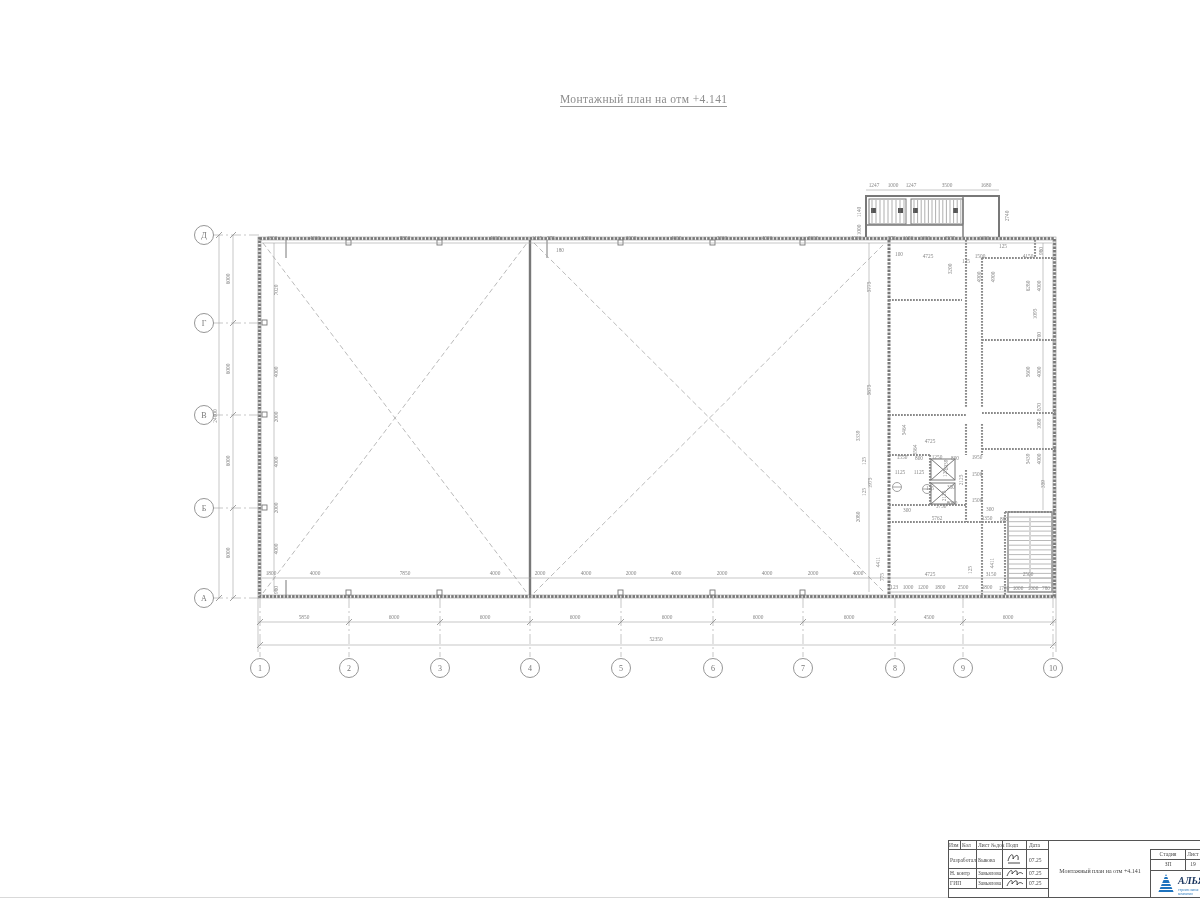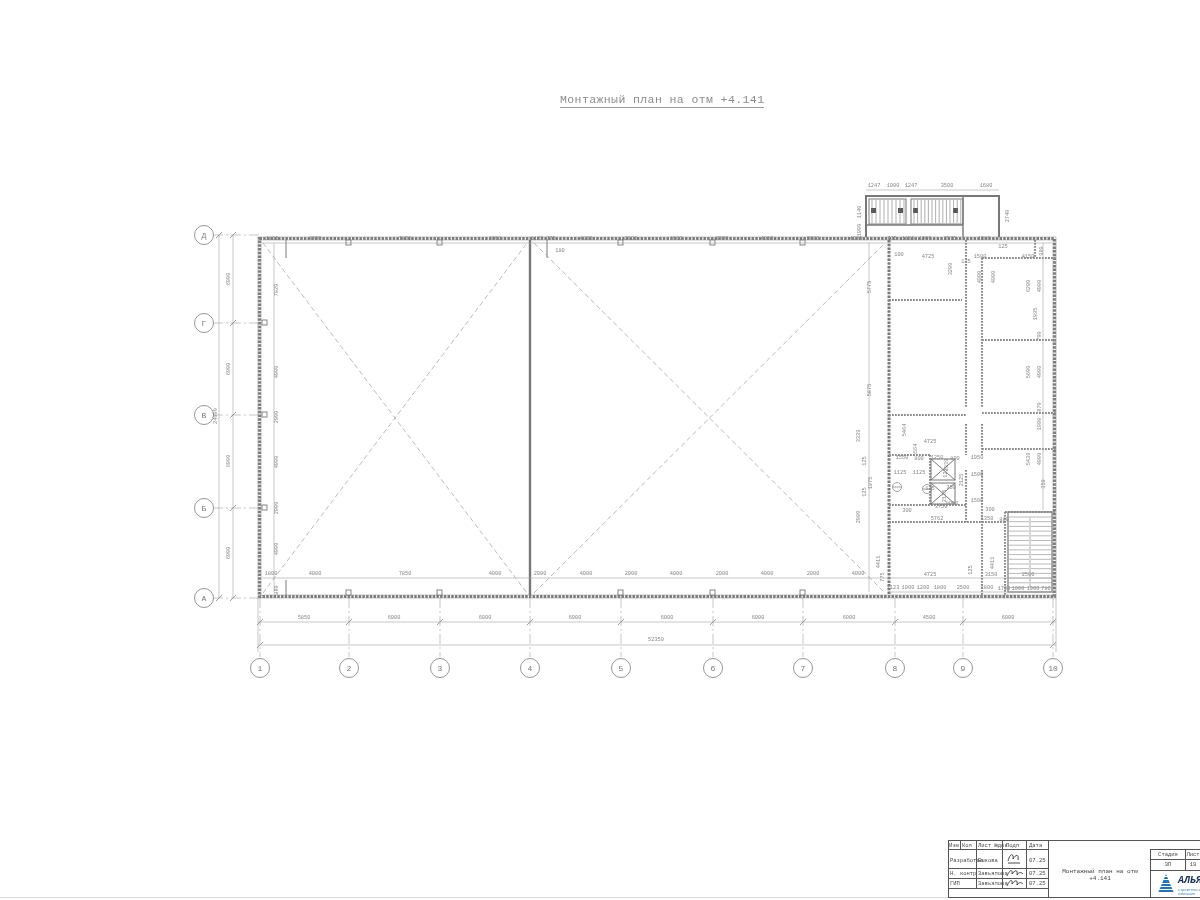--- a/index.html
+++ b/index.html
@@ -1,17 +1,17 @@
 <!DOCTYPE html>
 <html><head>
 <meta charset="utf-8">
 <style>
   html,body{margin:0;padding:0;background:#fff;}
   .page{position:relative;width:1200px;height:900px;background:#ffffff;overflow:hidden;
-        font-family:Liberation Mono, monospace;}
+        font-family:Liberation Serif, serif;}
   .drawing-title{position:absolute;left:560px;top:93px;font-size:11.5px;color:#8c8c8c;
         letter-spacing:.4px;border-bottom:1px solid #999;padding-bottom:1px;}
   svg{position:absolute;left:0;top:0;}
   .sheet-line{position:absolute;left:0;top:897px;width:1200px;height:1px;background:#d9d9d9;}
 
   
   .tb{position:absolute;left:948px;top:840px;width:252px;height:58px;font-size:5.5px;color:#4a4a4a;}
   .tb .hl,.tb .vl{position:absolute;background:#555;}
   .tb .hl{height:1px;} .tb .vl{width:1px;}
   .tb .cell{position:absolute;white-space:nowrap;}

